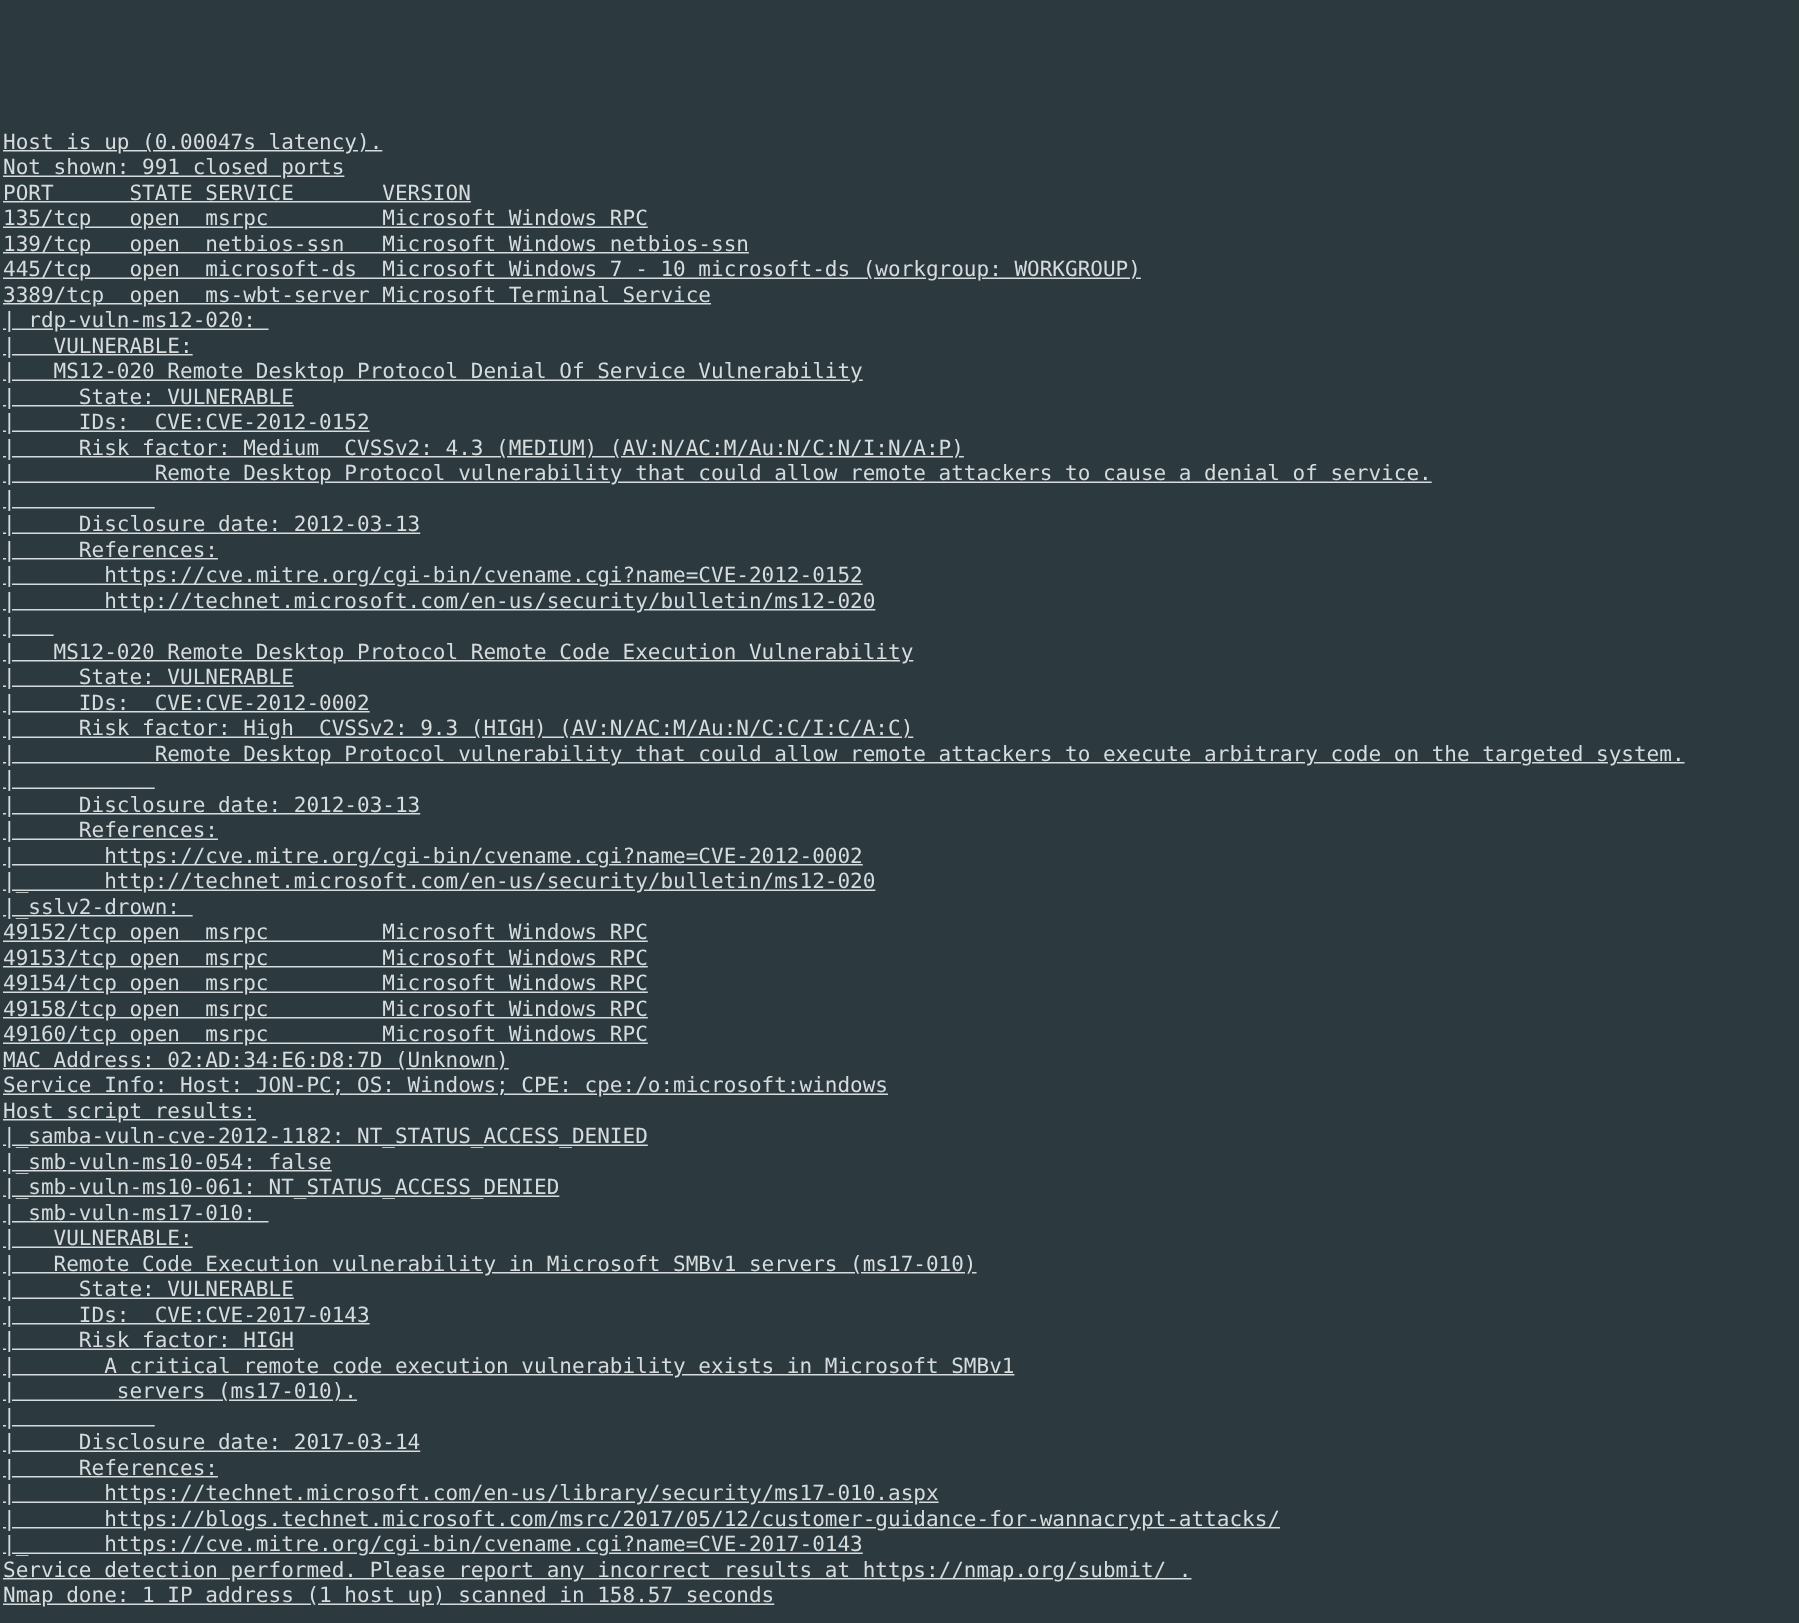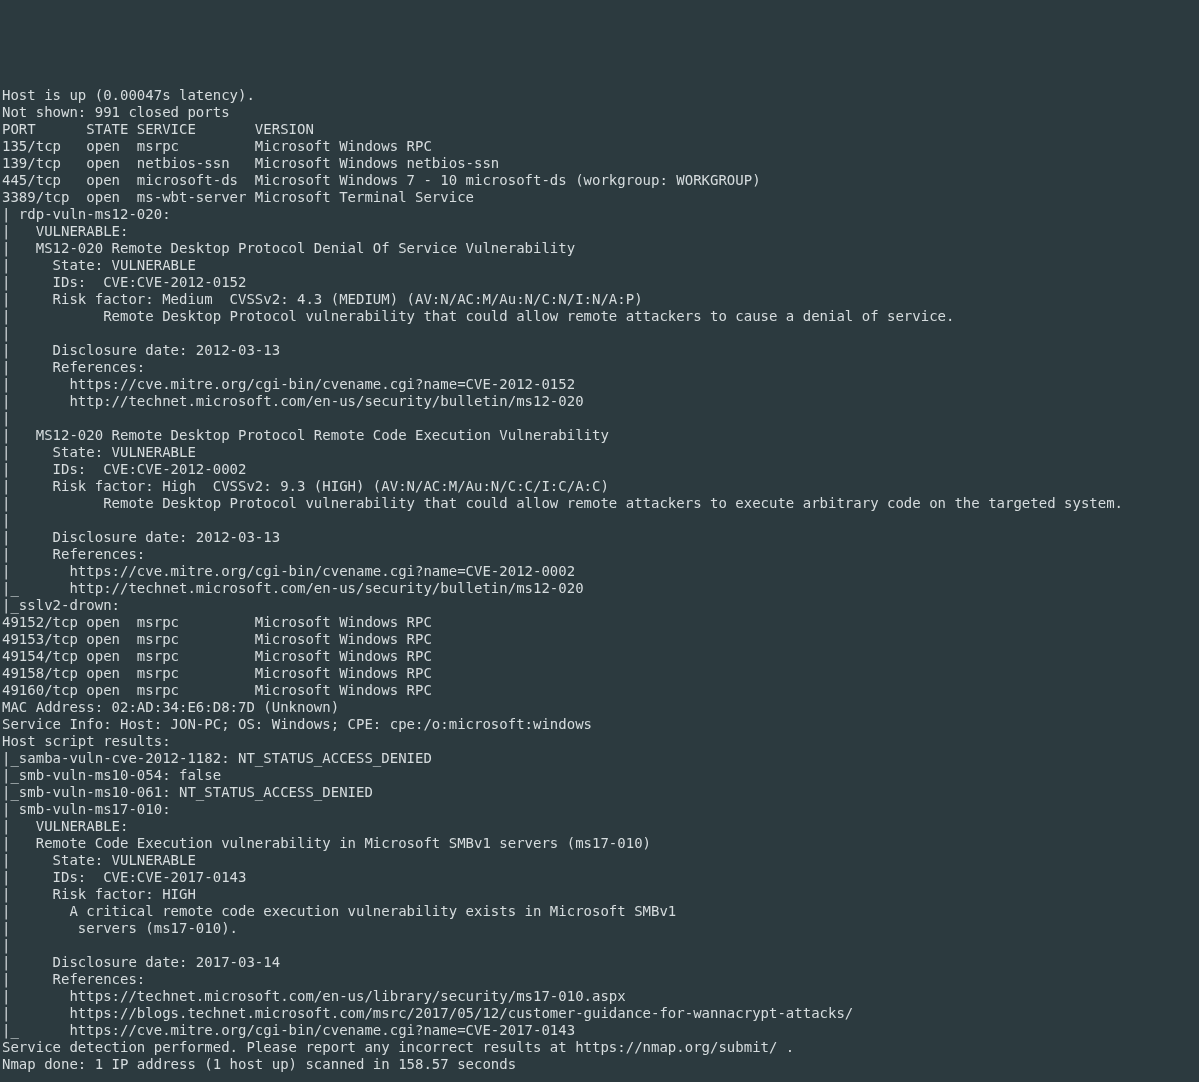--- a/index.html
+++ b/index.html
@@ -9,21 +9,21 @@
     color: #d6dcde;
     font-family: "DejaVu Sans Mono", "Liberation Mono", "Menlo", "Consolas", monospace;
     font-size: 14px;
     line-height: 17px;
     white-space: pre;
     width: 1199px;
   }
   .terminal {
     padding: 2px 0 4px 2px;
   }
-  .line { display: block; }
+  .line { display: block; text-decoration: underline; }
 </style>
 </head>
 <body>
 
 
 
 <div class="terminal" id="terminal"><span class="line">Host is up (0.00047s latency).</span><span class="line">Not shown: 991 closed ports</span><span class="line">PORT      STATE SERVICE       VERSION</span><span class="line">135/tcp   open  msrpc         Microsoft Windows RPC</span><span class="line">139/tcp   open  netbios-ssn   Microsoft Windows netbios-ssn</span><span class="line">445/tcp   open  microsoft-ds  Microsoft Windows 7 - 10 microsoft-ds (workgroup: WORKGROUP)</span><span class="line">3389/tcp  open  ms-wbt-server Microsoft Terminal Service</span><span class="line">| rdp-vuln-ms12-020: </span><span class="line">|   VULNERABLE:</span><span class="line">|   MS12-020 Remote Desktop Protocol Denial Of Service Vulnerability</span><span class="line">|     State: VULNERABLE</span><span class="line">|     IDs:  CVE:CVE-2012-0152</span><span class="line">|     Risk factor: Medium  CVSSv2: 4.3 (MEDIUM) (AV:N/AC:M/Au:N/C:N/I:N/A:P)</span><span class="line">|           Remote Desktop Protocol vulnerability that could allow remote attackers to cause a denial of service.</span><span class="line">|           </span><span class="line">|     Disclosure date: 2012-03-13</span><span class="line">|     References:</span><span class="line">|       https://cve.mitre.org/cgi-bin/cvename.cgi?name=CVE-2012-0152</span><span class="line">|       http://technet.microsoft.com/en-us/security/bulletin/ms12-020</span><span class="line">|   </span><span class="line">|   MS12-020 Remote Desktop Protocol Remote Code Execution Vulnerability</span><span class="line">|     State: VULNERABLE</span><span class="line">|     IDs:  CVE:CVE-2012-0002</span><span class="line">|     Risk factor: High  CVSSv2: 9.3 (HIGH) (AV:N/AC:M/Au:N/C:C/I:C/A:C)</span><span class="line">|           Remote Desktop Protocol vulnerability that could allow remote attackers to execute arbitrary code on the targeted system.</span><span class="line">|           </span><span class="line">|     Disclosure date: 2012-03-13</span><span class="line">|     References:</span><span class="line">|       https://cve.mitre.org/cgi-bin/cvename.cgi?name=CVE-2012-0002</span><span class="line">|_      http://technet.microsoft.com/en-us/security/bulletin/ms12-020</span><span class="line">|_sslv2-drown: </span><span class="line">49152/tcp open  msrpc         Microsoft Windows RPC</span><span class="line">49153/tcp open  msrpc         Microsoft Windows RPC</span><span class="line">49154/tcp open  msrpc         Microsoft Windows RPC</span><span class="line">49158/tcp open  msrpc         Microsoft Windows RPC</span><span class="line">49160/tcp open  msrpc         Microsoft Windows RPC</span><span class="line">MAC Address: 02:AD:34:E6:D8:7D (Unknown)</span><span class="line">Service Info: Host: JON-PC; OS: Windows; CPE: cpe:/o:microsoft:windows</span><span class="line"></span><span class="line">Host script results:</span><span class="line">|_samba-vuln-cve-2012-1182: NT_STATUS_ACCESS_DENIED</span><span class="line">|_smb-vuln-ms10-054: false</span><span class="line">|_smb-vuln-ms10-061: NT_STATUS_ACCESS_DENIED</span><span class="line">| smb-vuln-ms17-010: </span><span class="line">|   VULNERABLE:</span><span class="line">|   Remote Code Execution vulnerability in Microsoft SMBv1 servers (ms17-010)</span><span class="line">|     State: VULNERABLE</span><span class="line">|     IDs:  CVE:CVE-2017-0143</span><span class="line">|     Risk factor: HIGH</span><span class="line">|       A critical remote code execution vulnerability exists in Microsoft SMBv1</span><span class="line">|        servers (ms17-010).</span><span class="line">|           </span><span class="line">|     Disclosure date: 2017-03-14</span><span class="line">|     References:</span><span class="line">|       https://technet.microsoft.com/en-us/library/security/ms17-010.aspx</span><span class="line">|       https://blogs.technet.microsoft.com/msrc/2017/05/12/customer-guidance-for-wannacrypt-attacks/</span><span class="line">|_      https://cve.mitre.org/cgi-bin/cvename.cgi?name=CVE-2017-0143</span><span class="line"></span><span class="line">Service detection performed. Please report any incorrect results at https://nmap.org/submit/ .</span><span class="line">Nmap done: 1 IP address (1 host up) scanned in 158.57 seconds</span></div>
 
 
 

